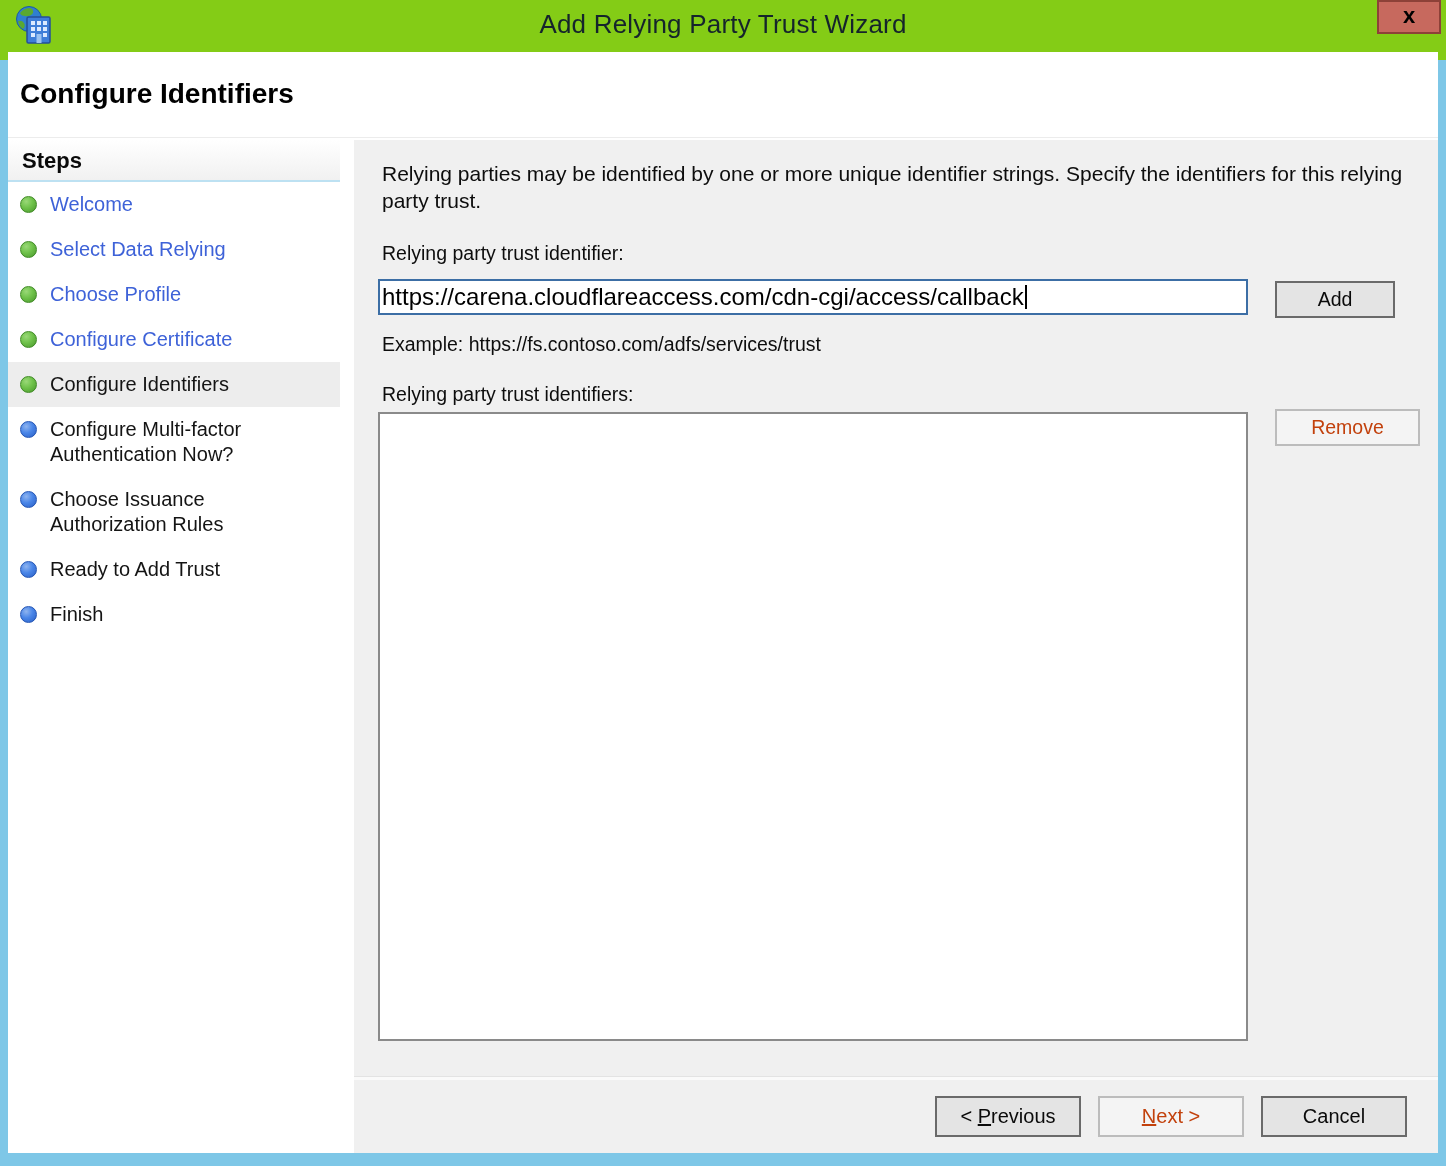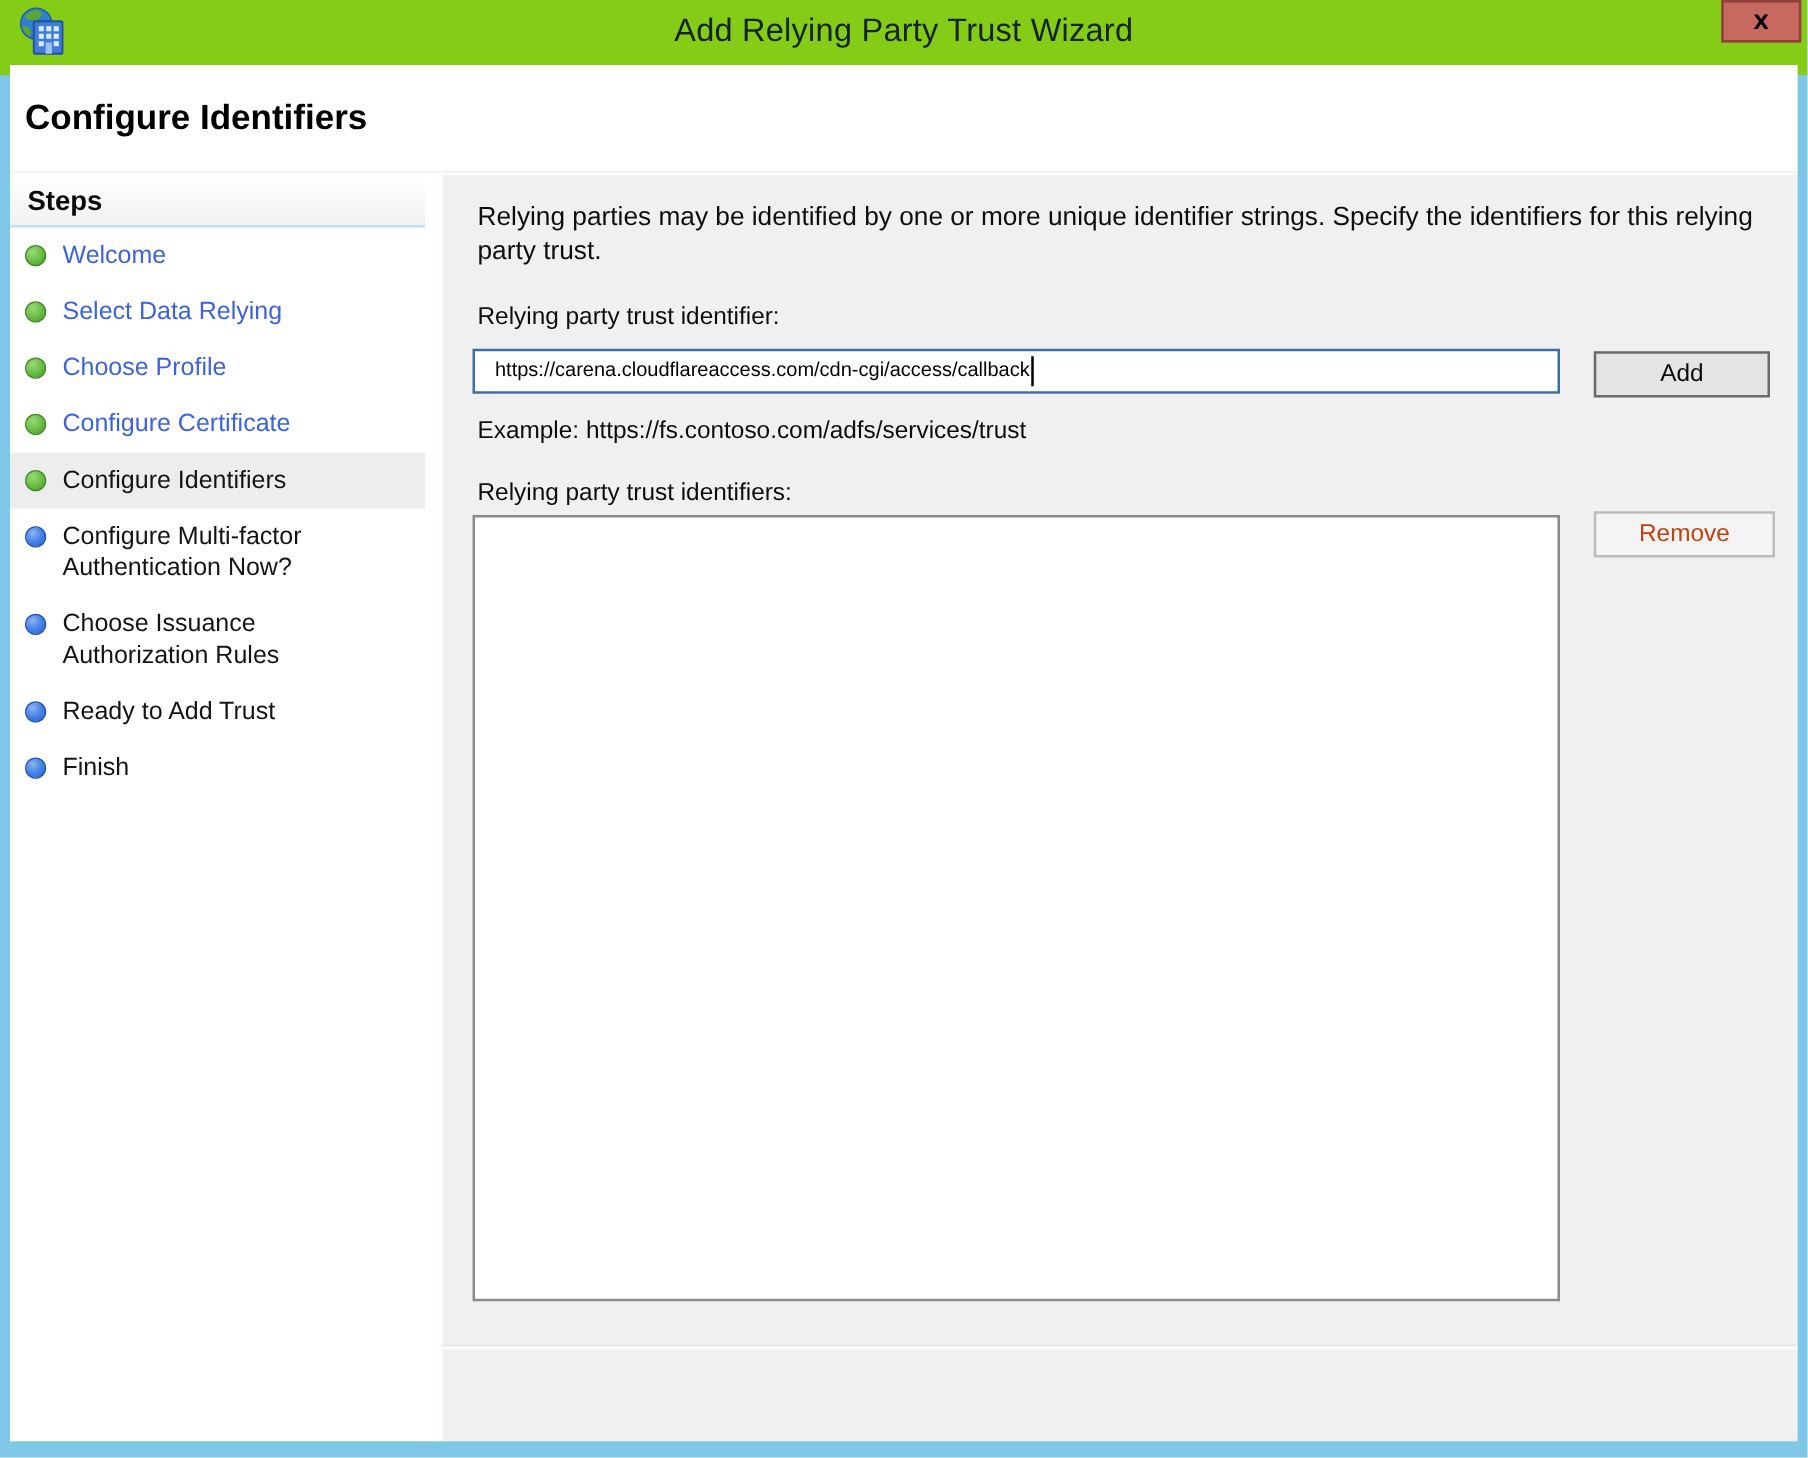--- a/index.html
+++ b/index.html
@@ -28,25 +28,25 @@
   .step-item.upcoming .bullet { background:radial-gradient(circle at 35% 30%, #8fb4ef 0%, #4a86e8 45%, #2a5fc4 100%); border:1px solid #2355b4; }
   .step-item.completed .step-label { color:#3e62d8; cursor:pointer; }
   .step-item.current { background:#ededed; }
   .step-item.current .step-label, .step-item.upcoming .step-label { color:#141414; }
   .step-label { max-width:270px; }
 
   
   .main-panel { position:absolute; left:339px; top:88px; right:0; bottom:0; background:#f0f0f0; border-left:7px solid #ffffff; }
   .desc { position:absolute; left:28px; top:20px; max-width:1042px; font-size:21px; line-height:27px; color:#0d0d0d; }
   .lbl-identifier { position:absolute; left:28px; top:102px; font-size:19.5px; color:#0d0d0d; }
-  .fake-input { position:absolute; left:24px; top:139px; width:870px; height:36px; background:#fff; border:2px solid #3c6ea5; font-size:16px; color:#000; display:flex; align-items:center; padding:0 16px; white-space:nowrap; overflow:hidden; }
+  .fake-input { position:absolute; left:24px; top:139px; width:870px; height:36px; background:#fff; border:2px solid #3c6ea5; font-size:24px; color:#000; display:flex; align-items:center; padding:0 2px; white-space:nowrap; overflow:hidden; }
   .caret { display:inline-block; width:2px; height:24px; background:#000; margin-left:1px; }
   .btn { font-family:"Liberation Sans", sans-serif; background:#e4e4e4; border:2px solid #6a6a6a; font-size:19.5px; color:#0a0a0a; cursor:default; }
   .btn.disabled { background:#f4f4f4; border-color:#bcbcbc; color:#c2410c; }
-  .btn-add { position:absolute; left:921px; top:141px; width:141px; height:37px; }
+  .btn-add { position:absolute; left:921px; top:141px; width:120px; height:37px; }
   .example { position:absolute; left:28px; top:193px; font-size:19.5px; color:#0d0d0d; }
   .lbl-identifiers { position:absolute; left:28px; top:243px; font-size:19.5px; color:#0d0d0d; }
   .listbox { position:absolute; left:24px; top:272px; width:870px; height:629px; background:#fff; border:2px solid #8a8a8a; overflow:auto; }
   .btn-remove { position:absolute; left:921px; top:269px; width:145px; height:37px; }
 
   
   .footer-sep { position:absolute; left:0; right:0; bottom:73px; height:4px; background:#fafafa; border-top:1px solid #e3e3e3; }
   .footer { position:absolute; left:0; right:0; bottom:0; height:73px; display:flex; align-items:center; justify-content:flex-end; gap:17px; padding-right:31px; }
   .footer .btn { width:146px; height:41px; font-size:20px; }
   .btn u { text-decoration:underline; }
@@ -153,16 +153,21 @@
       </div>
       <button class="btn btn-add">Add</button>
 
       <div class="example">Example: https://fs.contoso.com/adfs/services/trust</div>
 
       <div class="lbl-identifiers">Relying party trust identifiers:</div>
       <div class="listbox"></div>
       <button class="btn btn-remove disabled">Remove</button>
 
       <div class="footer-sep"></div>
+      <div class="footer">
+        <button class="btn">&lt; <u>P</u>revious</button>
+        <button class="btn disabled"><u>N</u>ext &gt;</button>
+        <button class="btn">Cancel</button>
+      </div>
     </div>
 
   </div>
 </div>
 
 </body></html>

